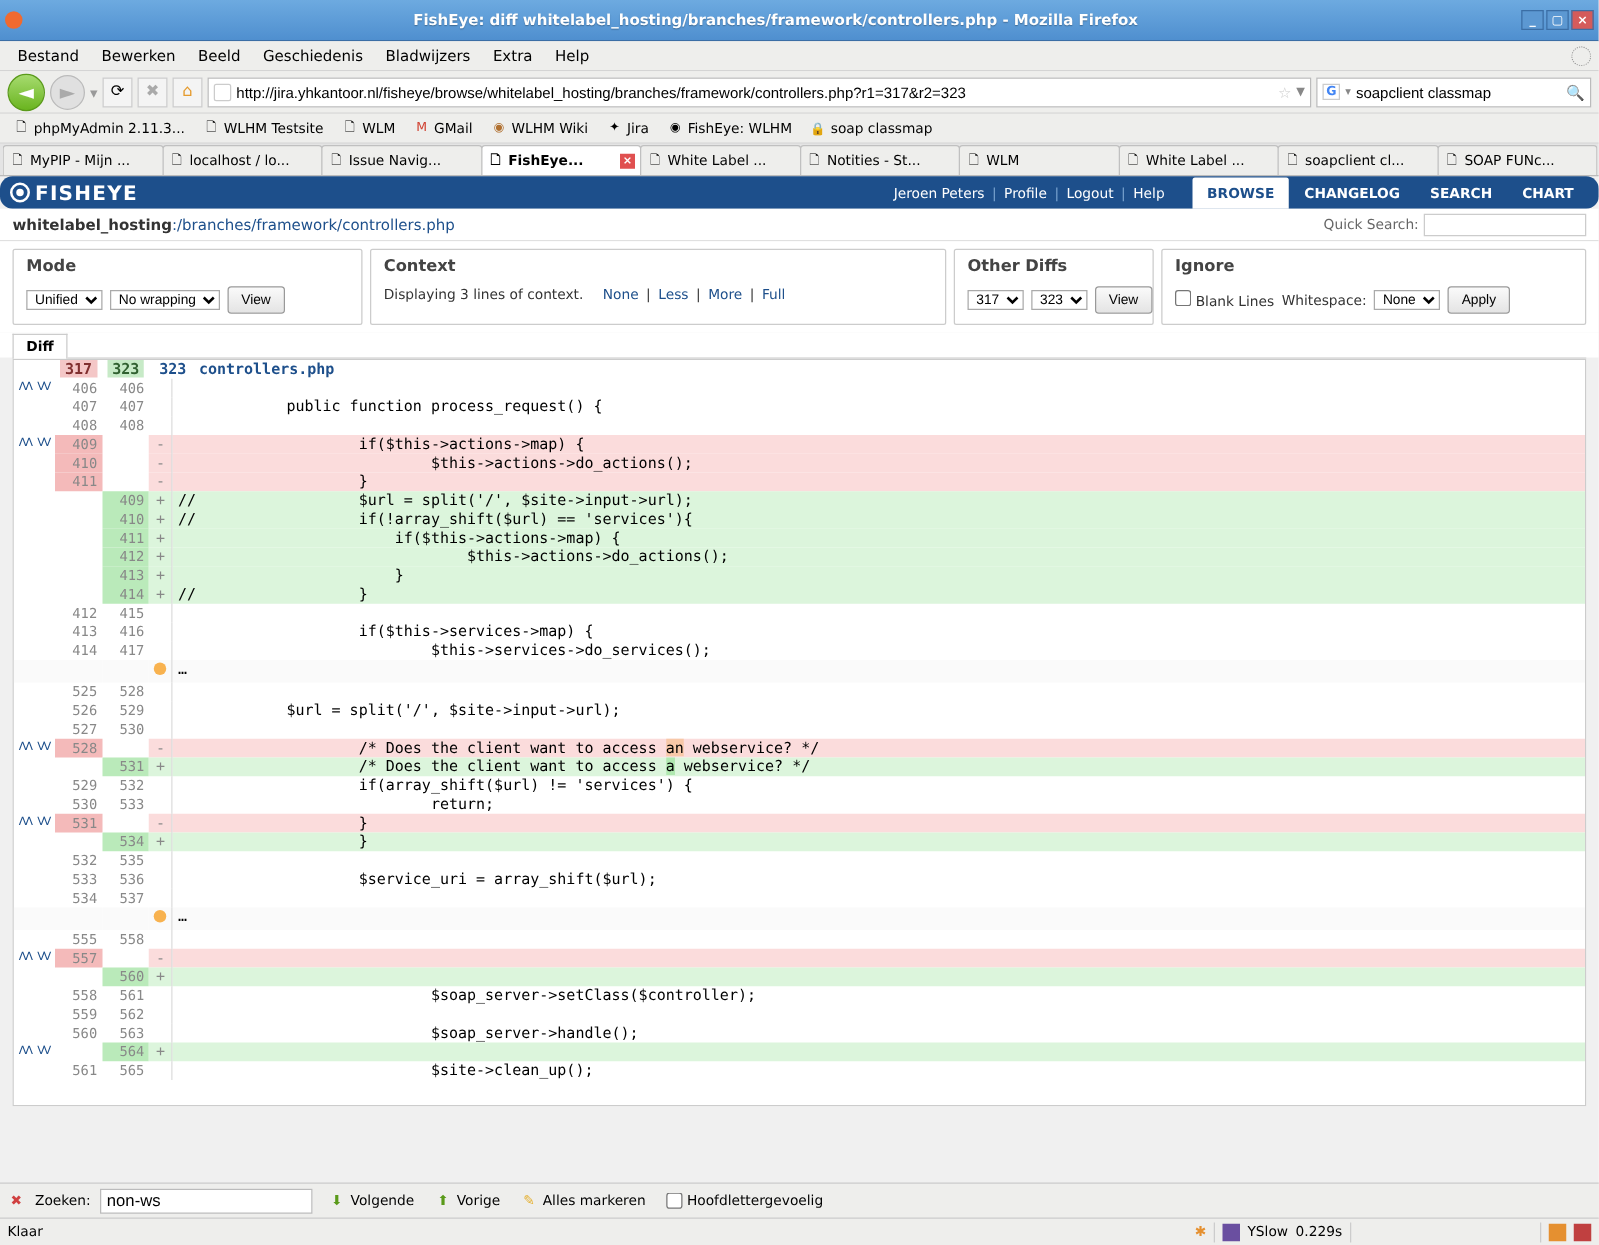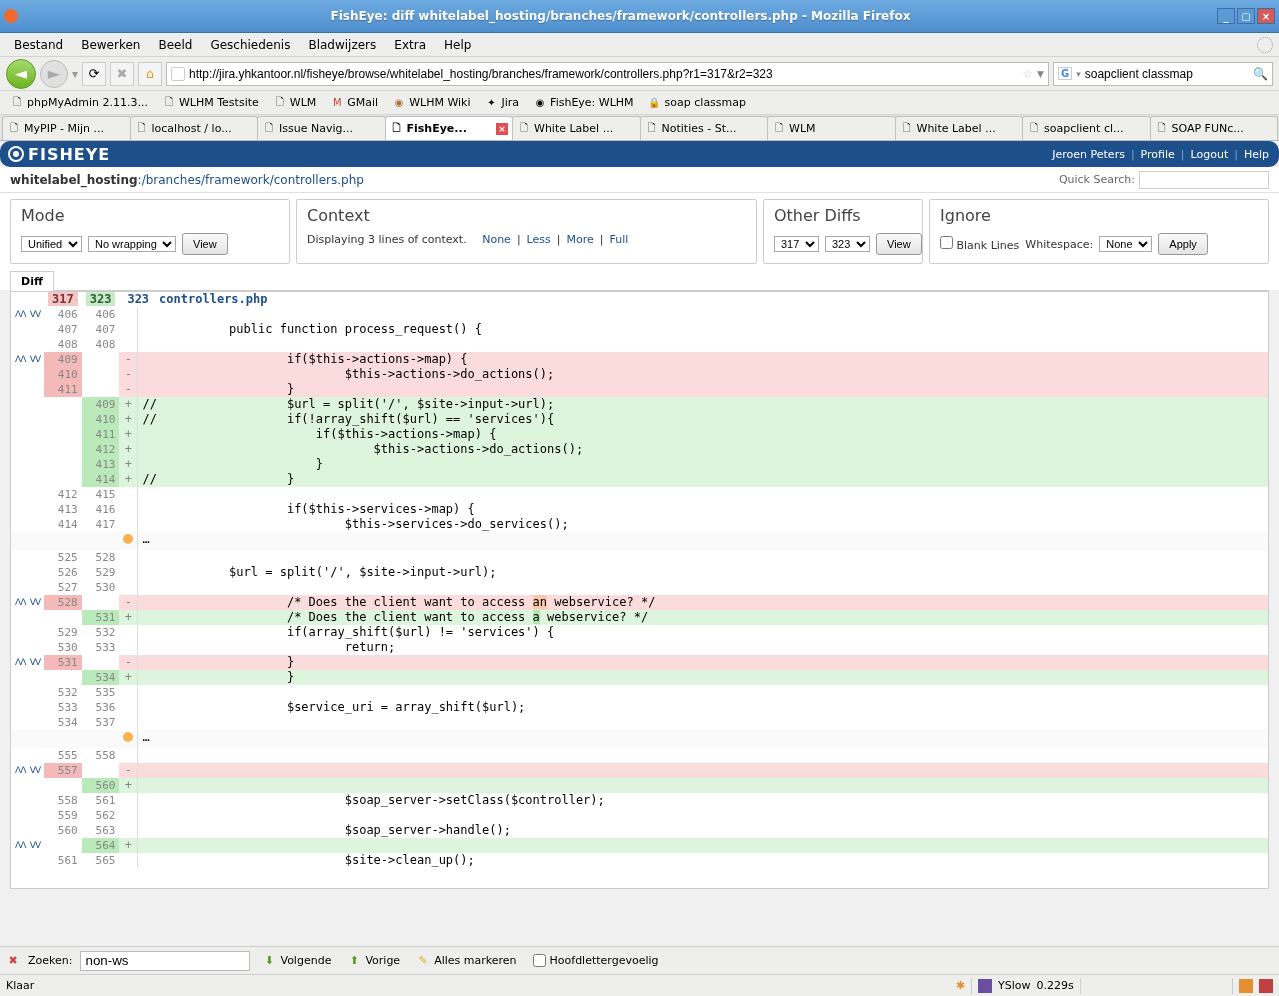--- a/index.html
+++ b/index.html
@@ -61,21 +61,21 @@
 
 .fe-subheader { height: 26px; background: #fff; border-bottom: 1px solid #e0e0e0; display: flex; align-items: center; padding: 0 10px; font-size: 12px;}
 .fe-subheader .crumb-bold { font-weight: bold; color: #333;}
 .fe-subheader .crumb-link { color: #1d4f8b; }
 .fe-quicksearch { margin-left: auto; display:flex; align-items:center; gap:4px; font-size:11px; color:#666;}
 .fe-quicksearch input { width: 130px; height: 18px; border: 1px solid #ccc; padding: 0 3px;}
 
 
 .fe-controls { display: flex; gap: 6px; padding: 6px 10px; background: #fff;}
 .fe-panel { border: 1px solid #ccc; border-radius: 2px; padding: 6px 10px 8px; background: #fff;}
-.fe-panel-title { font-weight: normal; font-size: 16px; color: #444; margin-bottom: 8px;}
+.fe-panel-title { font-weight: bold; font-size: 13px; color: #444; margin-bottom: 8px;}
 .fe-panel-body { display:flex; align-items:center; gap:6px; font-size:11px; color:#333;}
 .fe-panel select, .fe-panel button, .fe-panel input[type=text] { font-size: 11px; }
 .fe-panel select { height: 16px; border: 1px solid #aaa; background: #fff; padding: 0 2px;}
 .fe-panel button { height: 22px; border: 1px solid #999; background: linear-gradient(#fafafa,#e4e4e4); padding: 0 10px; border-radius:3px;}
 .fe-panel a { color: #1d4f8b; text-decoration: none;}
 .p-mode { width: 280px;}
 .p-context { flex:1;}
 .p-other { width: 160px;}
 .p-ignore { width: 340px;}
 
@@ -251,20 +251,26 @@
     <span>FISHEYE</span>
   </div>
   <div class="fe-header-right">
     <span class="link">Jeroen Peters</span>
       <span class="sep">|</span>
     <span class="link">Profile</span>
       <span class="sep">|</span>
     <span class="link">Logout</span>
       <span class="sep">|</span>
     <span class="link">Help</span>
+    <div class="fe-nav-tabs">
+      <div class="fe-nav-tab active">BROWSE</div>
+      <div class="fe-nav-tab">CHANGELOG</div>
+      <div class="fe-nav-tab">SEARCH</div>
+      <div class="fe-nav-tab">CHART</div>
+    </div>
   </div>
 </div>
 
 <div class="fe-subheader">
   <span class="crumb-bold">whitelabel_hosting</span>
   <span class="crumb-link">:/branches/framework/controllers.php</span>
   <div class="fe-quicksearch">
     <span>Quick Search:</span>
     <input type="text" style="">
   </div>

